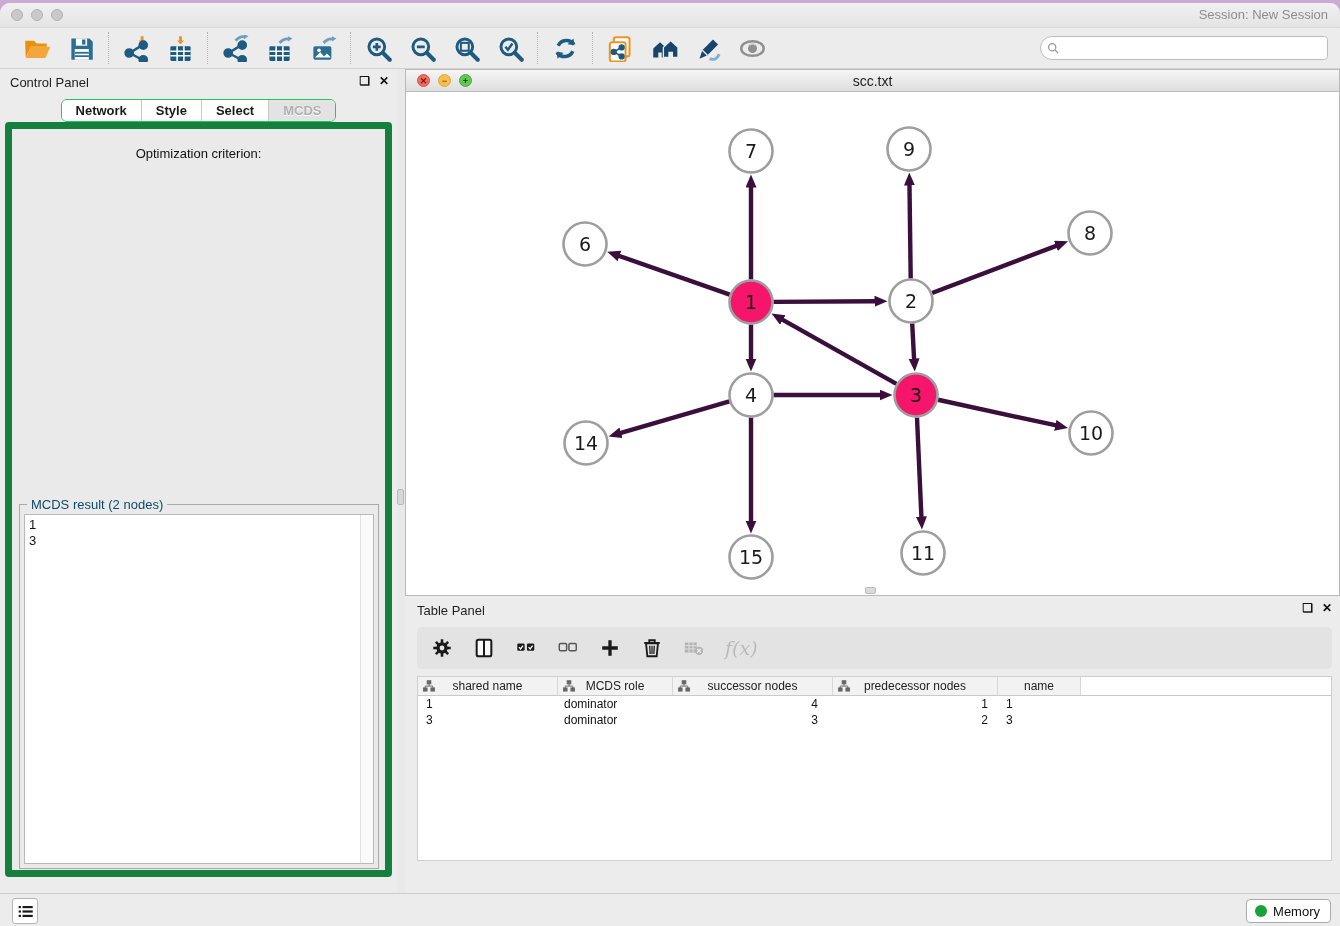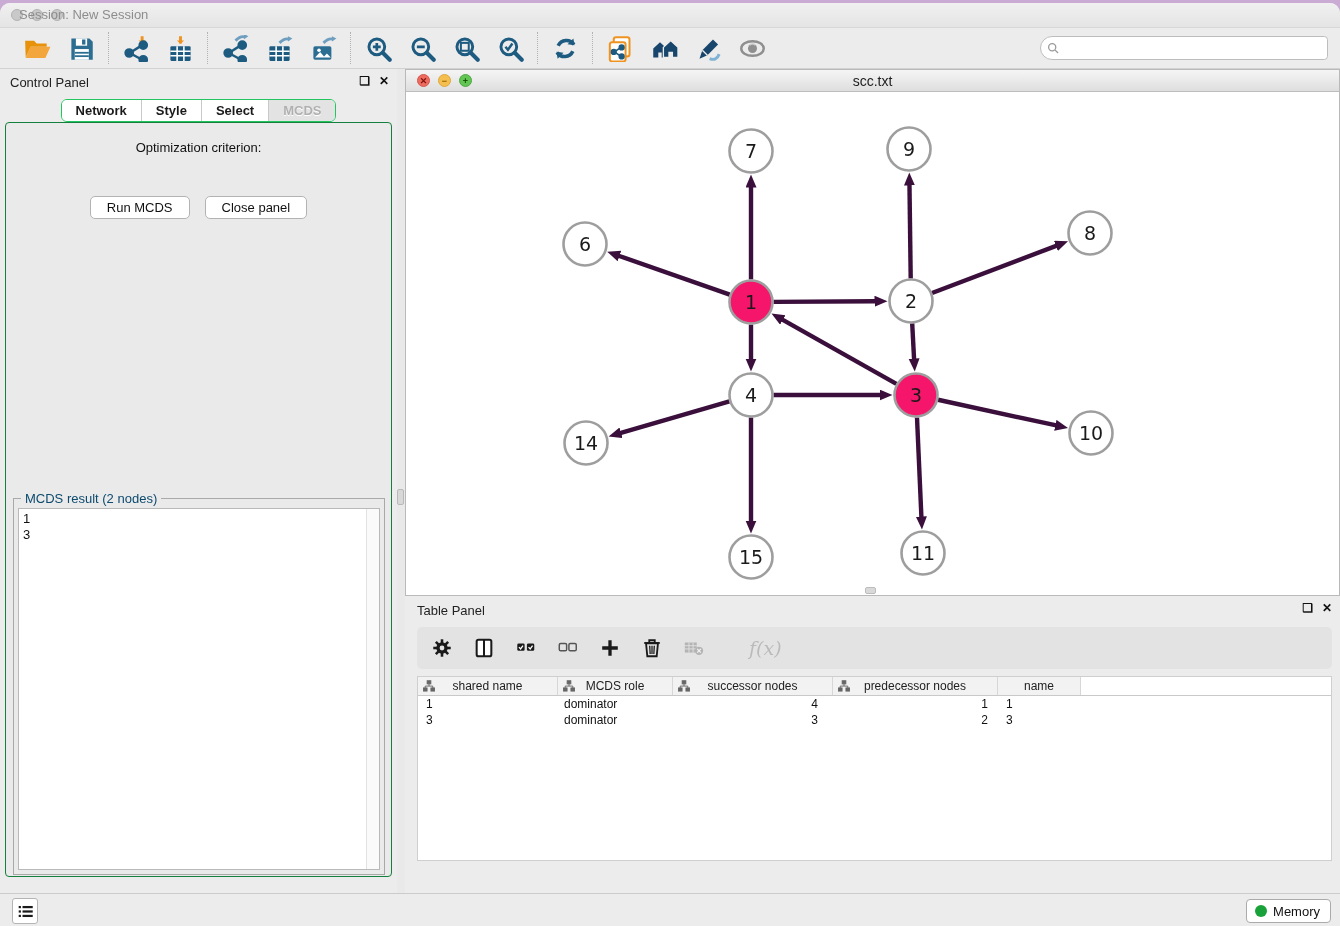--- a/index.html
+++ b/index.html
@@ -4,21 +4,21 @@
 <style>
   * { margin:0; padding:0; box-sizing:border-box; }
   html,body { width:1340px; height:926px; }
   body { background:#c9abd3; font-family:"Liberation Sans", sans-serif; overflow:hidden; position:relative; }
   .window { position:absolute; top:3px; left:0; right:0; bottom:0; background:#ececec; border-radius:10px 10px 0 0; overflow:hidden; }
 
   
   .titlebar { position:absolute; top:0; left:0; right:0; height:25px; background:linear-gradient(#f0f0f0,#e4e4e4); border-bottom:1px solid #d8d8d8; }
   .lights { position:absolute; left:11px; top:6px; display:flex; gap:8px; }
   .light-gray { width:12px; height:12px; border-radius:50%; background:#c9c9c9; border:1px solid #b2b2b2; }
-  .main-title { position:absolute; left:0; right:5px; top:4px; text-align:left; font-size:13px; color:#8d8d8d;margin-left:19px; }
+  .main-title { position:absolute; left:0; right:12px; top:4px; text-align:right; font-size:13px; color:#8d8d8d;margin-left:19px; }
 
   
   .toolbar { position:absolute; top:25px; left:0; right:0; height:41px; background:#ececec; border-bottom:1px solid #d2d2d2; display:flex; align-items:center; padding-left:10px; }
   .tb-group { display:flex; align-items:center; gap:12px; padding:0 11px; }
   .tb-sep { width:1px; height:32px; border-left:1px dotted #b3b3b3; }
   .tb-btn { width:32px; height:32px; display:flex; align-items:center; justify-content:center; cursor:pointer; }
   .tb-btn svg { width:27px; height:27px; }
   .searchbox { margin-left:auto; margin-right:12px; width:288px; height:24px; background:#fff; border:1px solid #bdbdbd; border-radius:13px 4px 4px 13px; display:flex; align-items:center; padding:0 6px; }
   .searchbox svg { width:13px; height:13px; margin-right:4px; }
   .searchbox input { border:none; outline:none; flex:1; font-size:12px; background:transparent; }
@@ -33,21 +33,21 @@
   
   .panel-head { position:relative; height:26px; }
   .panel-head .ph-title { position:absolute; left:10px; top:6px; font-size:13px; color:#222; }
   .win-btns { position:absolute; right:8px; top:6px; display:flex; gap:9px; font-size:12px; color:#111; font-weight:bold; }
   .win-btns span { cursor:pointer; line-height:13px; }
   .seg-tabs { position:absolute; top:30px; left:0; right:0; display:flex; justify-content:center; }
   .seg-wrap { display:flex; border:1px solid #22c55e; border-radius:6px; overflow:hidden; background:#fff; height:23px; }
   .seg { padding:0 14px; font-size:13px; font-weight:700; color:#1a1a1a; background:#fff; display:flex; align-items:center; border-right:1px solid #c9c9c9; cursor:pointer; }
   .seg:last-child { border-right:none; }
   .seg.active { background:#e3e3e3; color:#b0b0b0; text-shadow:0 1px 0 #fff; }
-  .cp-body { position:absolute; left:5px; right:5px; top:53px; bottom:16px; background:#eaeaea; border:1px solid #15803d; border-radius:4px; }
+  .cp-body { position:absolute; left:5px; right:5px; top:53px; bottom:16px; background:#eaeaea; border:7px solid #15803d; border-radius:4px; }
   .opt-label { position:absolute; top:17px; left:0; right:0; text-align:center; font-size:13px; color:#111; }
   .cp-select { position:absolute; top:39px; left:39px; width:309px; height:23px; background:#fff; border:1px solid #b5b5b5; border-radius:5px; font-size:13px; color:#111; display:flex; align-items:center; padding:0 8px; cursor:pointer; }
   .cp-select .stepper { margin-left:auto; font-size:8px; line-height:7px; color:#333; text-align:center; }
   .cp-buttons { position:absolute; top:73px; left:0; right:0; display:flex; justify-content:center; gap:15px; }
   .cp-btn { height:23px; padding:0 16px; background:#fff; border:1px solid #b3b3b3; border-radius:5px; font-size:13px; color:#111; display:flex; align-items:center; cursor:pointer; }
   .result-box { position:absolute; left:7px; right:6px; top:375px; bottom:1px; border:1px solid #a9a9a9; }
   .result-legend { position:absolute; top:-8px; left:7px; background:#eaeaea; padding:0 4px; font-size:13px; color:#0c4a6e; }
   .result-text { position:absolute; left:4px; right:4px; top:9px; bottom:4px; background:#fff; border:1px solid #b9b9b9; font-size:13px; color:#111; padding:2px 4px; line-height:16px; white-space:pre; overflow:hidden; }
   .result-scroll { position:absolute; right:5px; top:10px; bottom:5px; width:13px; background:#fafafa; border-left:1px solid #e2e2e2; }
 
@@ -63,21 +63,21 @@
   .h-handle { position:absolute; left:459px; bottom:1px; width:11px; height:7px; background:#d9d9d9; border:1px solid #bcbcbc; border-radius:2px; }
 
   
   .table-panel { position:absolute; left:0; right:0; top:527px; bottom:0; background:#ececec; }
   .tp-head { position:relative; height:28px;text-align:center; }
   .tp-head .ph-title { position:absolute; left:12px; top:7px; font-size:13px; color:#222; }
   .tp-tools { position:absolute; left:12px; right:8px; top:31px; height:42px; background:#e3e3e3; border-radius:5px; display:flex; align-items:center; gap:20px; padding:0 14px; }
   .tool-btn { display:flex; align-items:center; justify-content:center; cursor:pointer; }
   .tool-btn svg { width:22px; height:22px; }
   .tool-btn.disabled { opacity:.55; cursor:default; }
-  .fx-label { font-family:"DejaVu Serif", serif; font-style:italic; font-size:19px; color:#9a9a9a;margin-left:24px; }
+  .fx-label { font-family:"DejaVu Serif", serif; font-style:italic; font-size:19px; color:#9a9a9a; }
   .tp-table { position:absolute; left:12px; right:8px; top:80px; height:185px; background:#fff; border:1px solid #cfcfcf; overflow:hidden; }
   .thead { display:flex; height:19px; border-bottom:1px solid #c9c9c9; }
   .th { position:relative; background:#f2f2f2; border-right:1px solid #d7d7d7; font-size:12px; color:#222; display:flex; align-items:center; justify-content:center; }
   .th svg { position:absolute; left:5px; width:12px; height:12px; }
   .trow { display:flex; height:16px; }
   .td { font-size:12px; color:#111; padding:1px 0; }
   .tabstrip { position:absolute; left:0; right:0; top:273px; display:flex; justify-content:center; }
   .tabstrip .seg { font-weight:700; }
 
   
@@ -307,24 +307,20 @@
       <div class="seg-tabs">
         <div class="seg-wrap" id="cp-tabs">
             <div class="seg">Network</div>
             <div class="seg">Style</div>
             <div class="seg">Select</div>
             <div class="seg active">MCDS</div>
           </div>
       </div>
       <div class="cp-body">
         <div class="opt-label">Optimization criterion:</div>
-        <div class="cp-buttons">
-          <div class="cp-btn">Run MCDS</div>
-          <div class="cp-btn">Close panel</div>
-        </div>
         <div class="result-box">
           <span class="result-legend">MCDS result (2 nodes)</span>
           <div class="result-text" id="result-text">1
 3</div>
           <div class="result-scroll"></div>
         </div>
       </div>
     </div>
 
     <div class="v-split">

